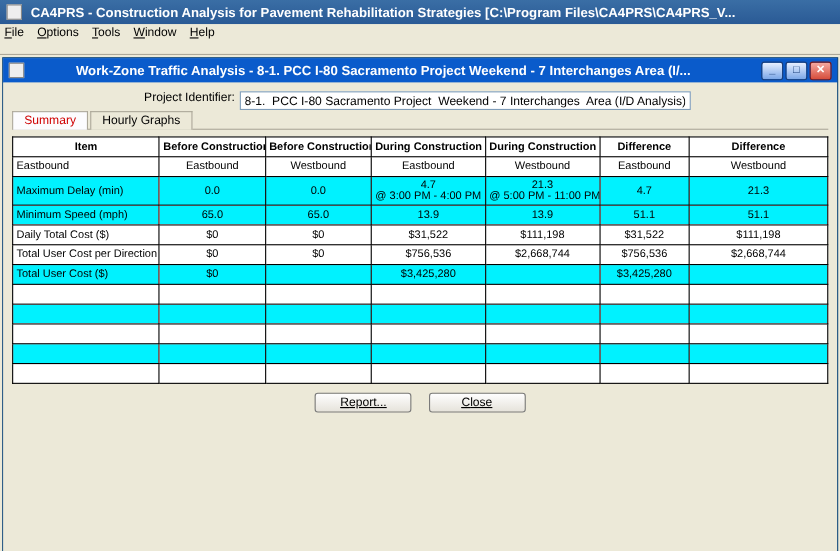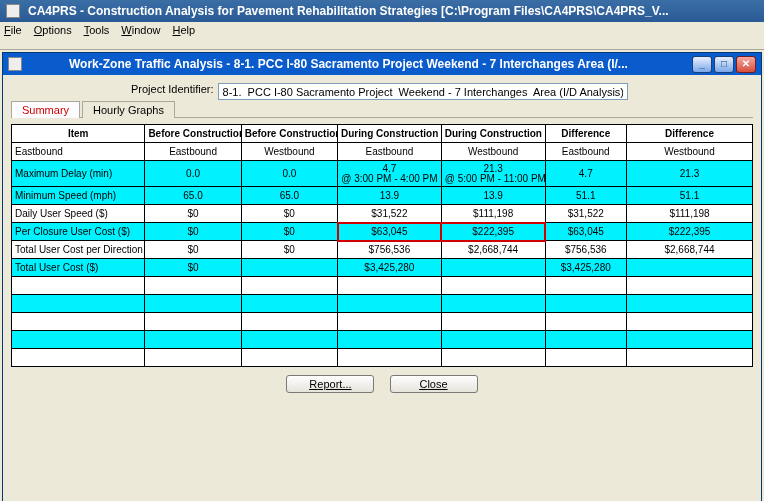--- a/index.html
+++ b/index.html
@@ -217,36 +217,27 @@
           <tr class="cyan">
             <td class="rowhead">Minimum Speed (mph)</td>
             <td>65.0</td>
             <td>65.0</td>
             <td>13.9</td>
             <td>13.9</td>
             <td>51.1</td>
             <td>51.1</td>
           </tr>
           <tr>
-            <td class="rowhead">Daily User Speed ($)</td>
+            <td class="rowhead">Daily Total Cost ($)</td>
             <td>$0</td>
             <td>$0</td>
             <td>$31,522</td>
             <td>$111,198</td>
             <td>$31,522</td>
             <td>$111,198</td>
-          </tr>
-          <tr class="cyan">
-            <td class="rowhead">Per Closure User Cost ($)</td>
-            <td>$0</td>
-            <td>$0</td>
-            <td class="redbox">$63,045</td>
-            <td class="redbox">$222,395</td>
-            <td>$63,045</td>
-            <td>$222,395</td>
           </tr>
           <tr>
             <td class="rowhead">Total User Cost per Direction ($)</td>
             <td>$0</td>
             <td>$0</td>
             <td>$756,536</td>
             <td>$2,668,744</td>
             <td>$756,536</td>
             <td>$2,668,744</td>
           </tr>

